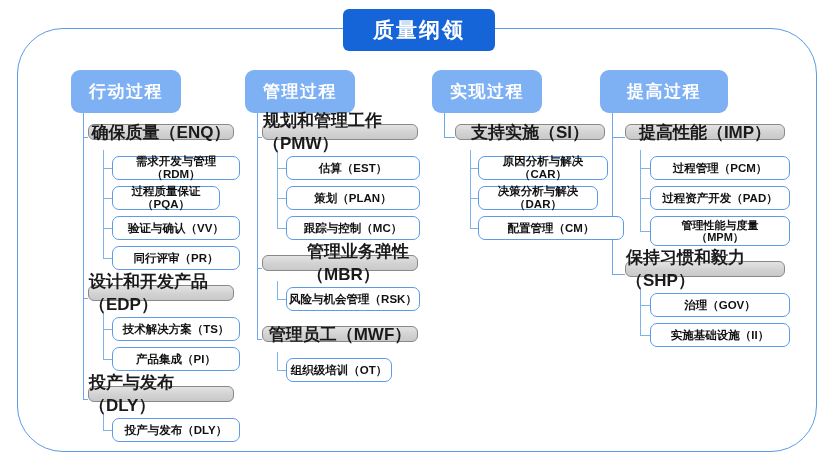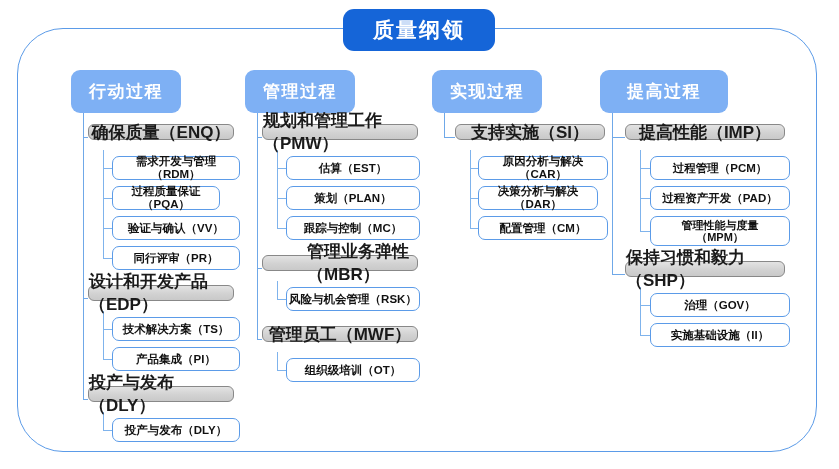--- a/index.html
+++ b/index.html
@@ -22,21 +22,21 @@
     box-sizing:border-box;
     background:transparent;
   }
 
   
   .root-title{
     position:absolute;
     left:343px;top:9px;
     width:152px;height:42px;
     background:#1565D8;
-    border-radius:11px;
+    border-radius:6px;
     display:flex;align-items:center;justify-content:center;
     color:#ffffff;
     font-size:21px;
     font-weight:bold;
     letter-spacing:2px;
     z-index:6;
   }
 
   
   .col-header{
@@ -136,32 +136,32 @@
       <div class="leaf-box" style="left: 286px; top: 216px; width: 134px;">跟踪与控制（MC）</div>
       <div class="hline sub" style="left: 277px; top: 228px; width: 9px;"></div>
       <div class="vline sub" style="left: 277px; top: 150px; height: 78px;"></div>
       <div class="group-box" style="left: 262px; top: 255px; width: 156px; padding-left: 44px;">管理业务弹性（MBR）</div>
       <div class="hline" style="left: 257px; top: 268px; width: 5px;"></div>
       <div class="leaf-box" style="left: 286px; top: 287px; width: 134px;">风险与机会管理（RSK）</div>
       <div class="hline sub" style="left: 277px; top: 299px; width: 9px;"></div>
       <div class="vline sub" style="left: 277px; top: 281px; height: 18px;"></div>
       <div class="group-box" style="left: 262px; top: 326px; width: 156px;">管理员工（MWF）</div>
       <div class="hline" style="left: 257px; top: 339px; width: 5px;"></div>
-      <div class="leaf-box" style="left: 286px; top: 358px; width: 134px;">组织级培训（OT）</div>
+      <div class="leaf-box" style="left: 286px; top: 358px; width: 106px;">组织级培训（OT）</div>
       <div class="hline sub" style="left: 277px; top: 370px; width: 9px;"></div>
       <div class="vline sub" style="left: 277px; top: 352px; height: 18px;"></div>
       <div class="vline" style="left: 257px; top: 113px; height: 226px;"></div>
       <div class="col-header" style="left: 432px; top: 70px; width: 110px;">实现过程</div>
       <div class="group-box" style="left: 455px; top: 124px; width: 150px;">支持实施（SI）</div>
       <div class="hline" style="left: 444px; top: 137px; width: 11px;"></div>
       <div class="leaf-box" style="left: 478px; top: 156px; width: 130px;">原因分析与解决（CAR）</div>
       <div class="hline sub" style="left: 470px; top: 168px; width: 8px;"></div>
       <div class="leaf-box" style="left: 478px; top: 186px; width: 120px;">决策分析与解决（DAR）</div>
       <div class="hline sub" style="left: 470px; top: 198px; width: 8px;"></div>
-      <div class="leaf-box" style="left: 478px; top: 216px; width: 130px;">配置管理（CM）</div>
+      <div class="leaf-box" style="left: 478px; top: 216px; width: 146px;">配置管理（CM）</div>
       <div class="hline sub" style="left: 470px; top: 228px; width: 8px;"></div>
       <div class="vline sub" style="left: 470px; top: 150px; height: 78px;"></div>
       <div class="vline" style="left: 444px; top: 113px; height: 24px;"></div>
       <div class="col-header" style="left: 600px; top: 70px; width: 128px;">提高过程</div>
       <div class="group-box" style="left: 625px; top: 124px; width: 160px;">提高性能（IMP）</div>
       <div class="hline" style="left: 612px; top: 137px; width: 13px;"></div>
       <div class="leaf-box" style="left: 650px; top: 156px; width: 140px;">过程管理（PCM）</div>
       <div class="hline sub" style="left: 640px; top: 168px; width: 10px;"></div>
       <div class="leaf-box" style="left: 650px; top: 186px; width: 140px;">过程资产开发（PAD）</div>
       <div class="hline sub" style="left: 640px; top: 198px; width: 10px;"></div>

